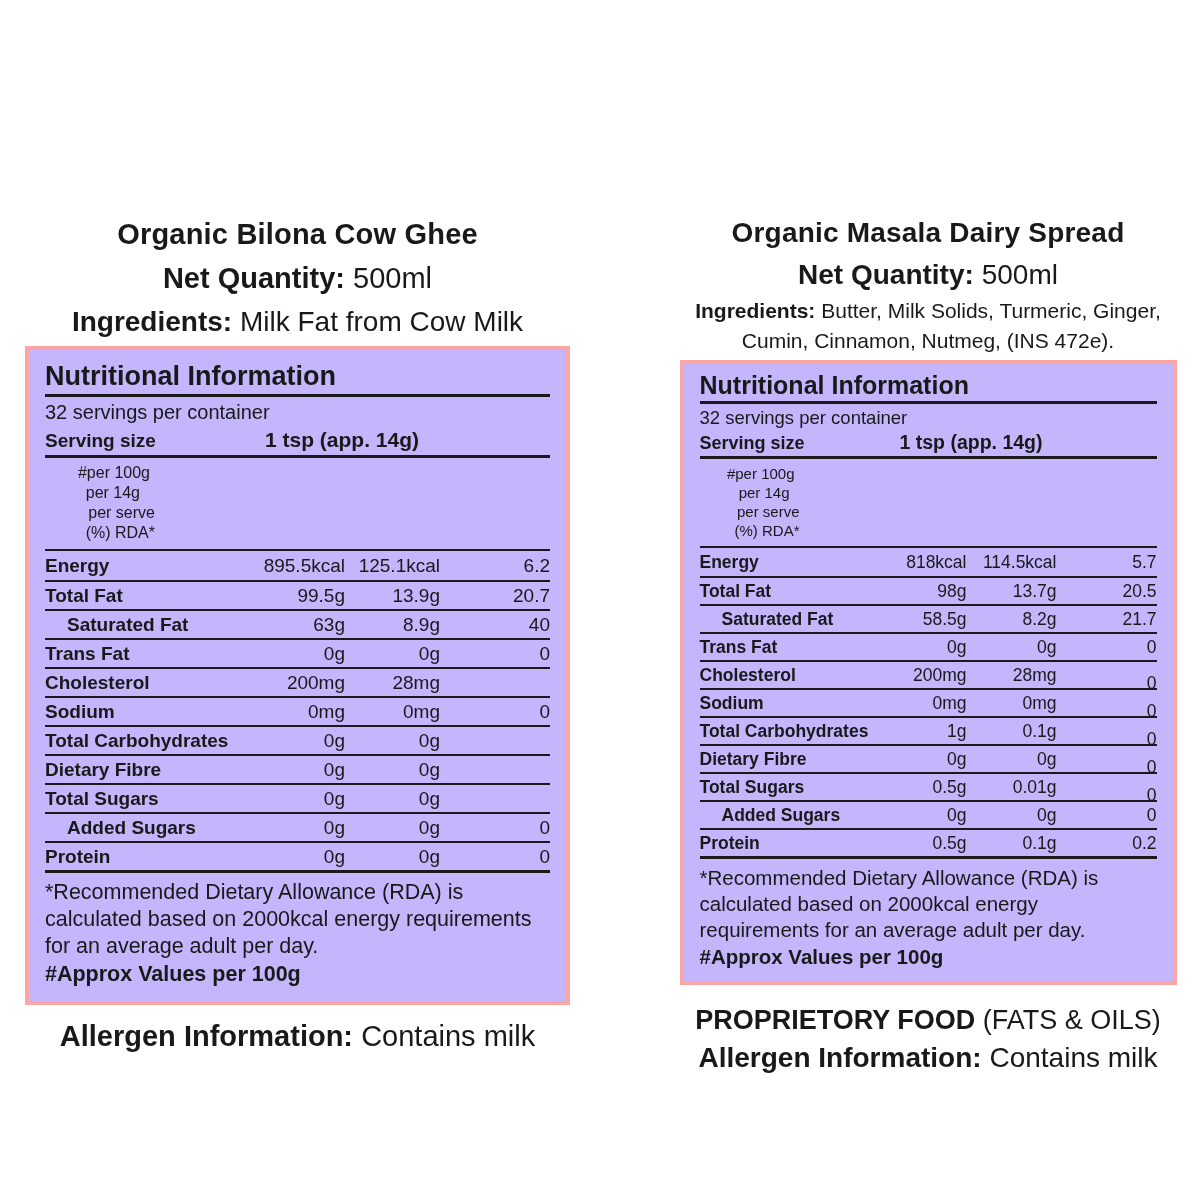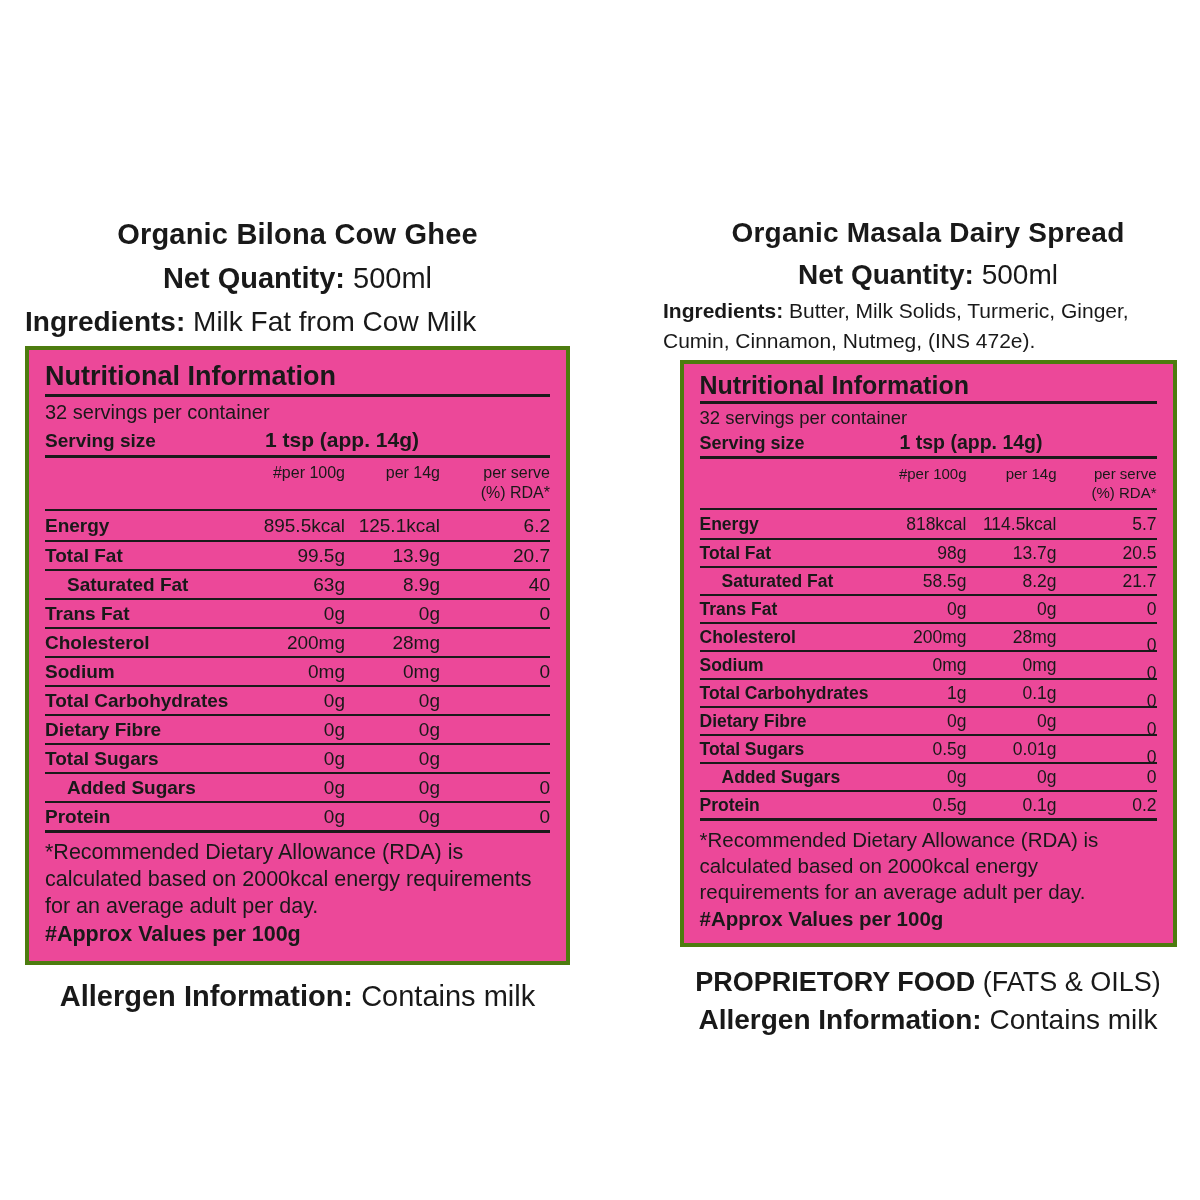--- a/index.html
+++ b/index.html
@@ -17,26 +17,26 @@
   .title { text-align: center; font-weight: bold; letter-spacing: 0.2px; margin-top: 44px; }
   #left-panel  .title { font-size: 29px; line-height: 44px; }
   #right-panel .title { font-size: 28px; line-height: 42px; }
 
   .netqty { text-align: center; }
   #left-panel  .netqty { font-size: 29px; line-height: 44px; }
   #right-panel .netqty { font-size: 28px; line-height: 42px; }
   .netqty .lbl, .ingr .lbl, .allergen .lbl { font-weight: bold; }
   .val { margin-left: 0.28em; }
 
-  .ingr { }
+  .ingr { text-align: center; }
   #left-panel  .ingr { font-size: 28px; line-height: 44px; white-space: nowrap; }
   #right-panel .ingr { font-size: 21px; line-height: 30px; }
   #right-panel .ingr .line2 { display: block; }
 
-  .nut-box { border: 4px solid #4d7c0f; background: #ec4899; margin-top: 2px; }
+  .nut-box { border: 4px solid #fca5a5; background: #c4b5fd; margin-top: 2px; }
   #left-panel  .nut-box { padding: 8px 16px 12px; }
   #right-panel .nut-box { width: 497px; margin: 4px auto 0; padding: 6px 16px 10px; }
 
   .nut-title { font-weight: bold; }
   #left-panel  .nut-title { font-size: 27px; line-height: 36px; }
   #right-panel .nut-title { font-size: 25px; line-height: 31px; }
 
   .rule  { background: #1a1a1a; height: 3px; }
   .rule.thin { height: 2px; }
 
@@ -44,21 +44,21 @@
   #right-panel .servings { font-size: 18.5px; line-height: 24px; margin-top: 2px; }
 
   .serving-row { display: flex; align-items: baseline; font-weight: bold; }
   #left-panel  .serving-row { line-height: 28px; }
   #right-panel .serving-row { line-height: 25px; }
   #left-panel  .ss-label { width: 220px; font-size: 19px; }
   #right-panel .ss-label { width: 200px; font-size: 18px; }
   #left-panel  .ss-value { font-size: 21px; }
   #right-panel .ss-value { font-size: 19.5px; }
 
-  .head-row { display: flex; align-items: flex-start; padding: 5px 0 6px; }
+  .head-row { display: flex; align-items: flex-start; padding: 5px 0 6px; flex-direction: column; }
   #left-panel  .head-row { font-size: 16px; line-height: 20px; }
   #right-panel .head-row { font-size: 15px; line-height: 19px; }
 
   .nlabel { flex: 1 1 auto; min-width: 0; white-space: nowrap; }
   .nval { flex: 0 0 auto; text-align: right; white-space: nowrap; }
   #left-panel  .c1 { width: 105px; }
   #left-panel  .c2 { width: 95px;  }
   #left-panel  .c3 { width: 110px; }
   #right-panel .c1 { width: 95px;  }
   #right-panel .c2 { width: 90px;  }

